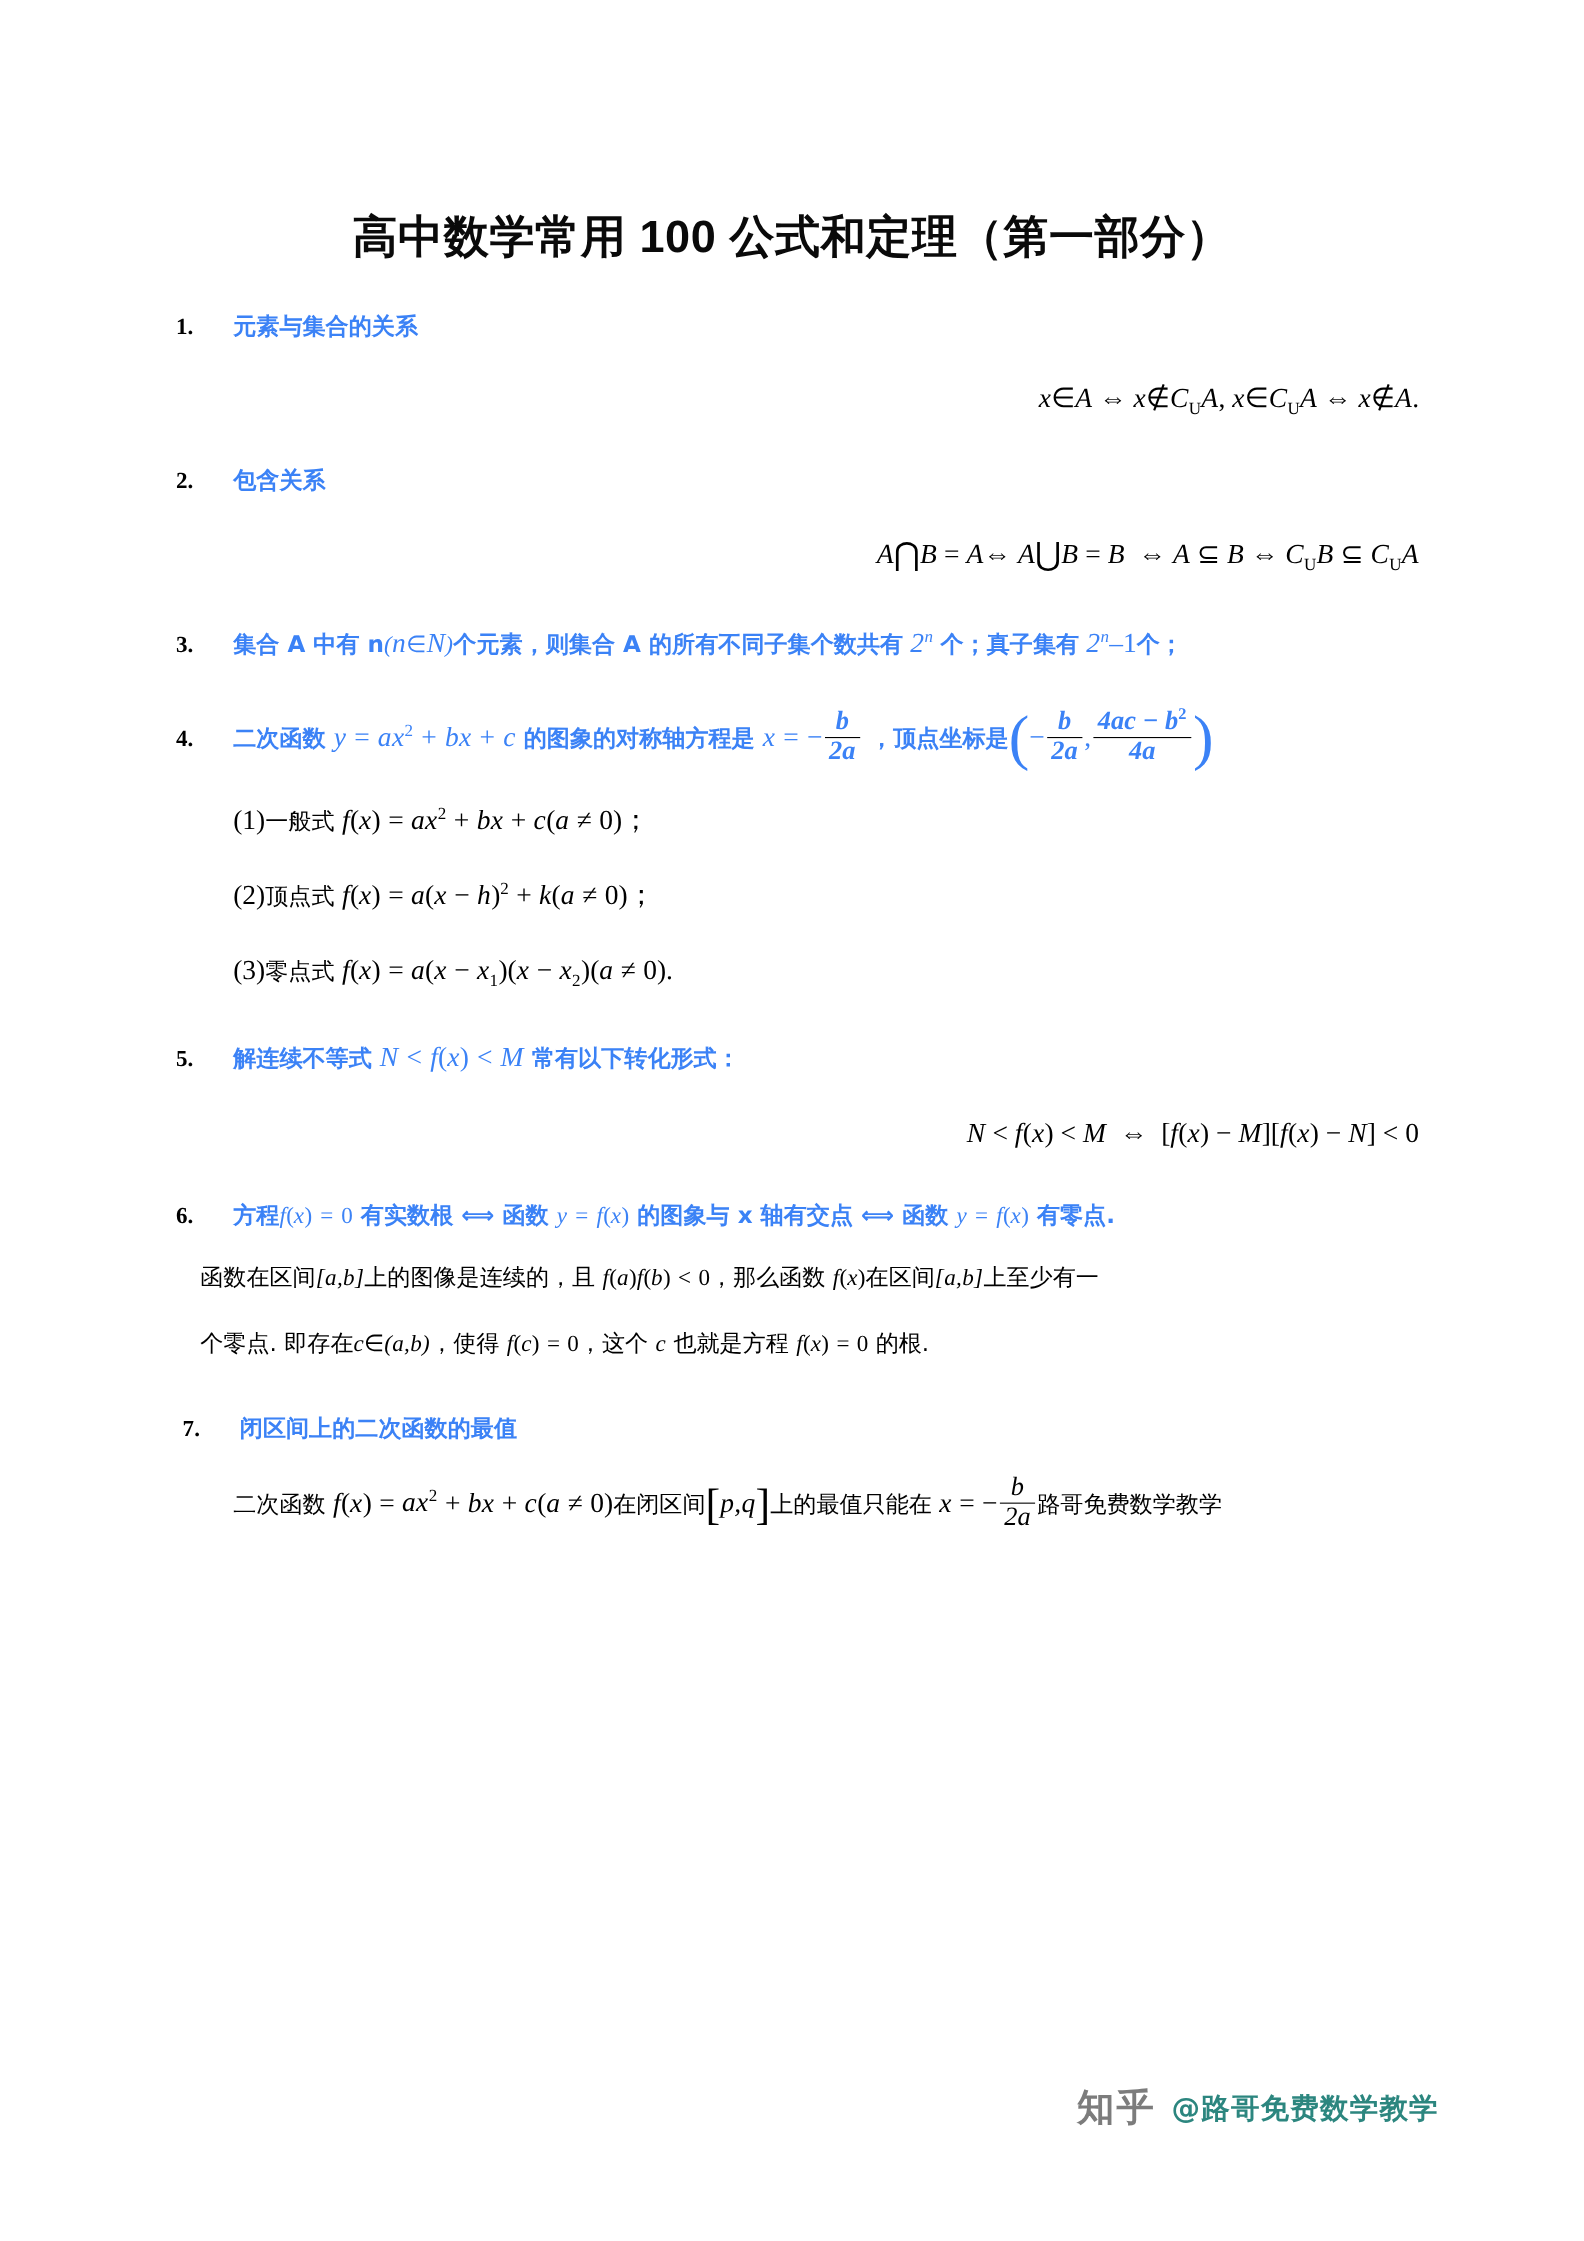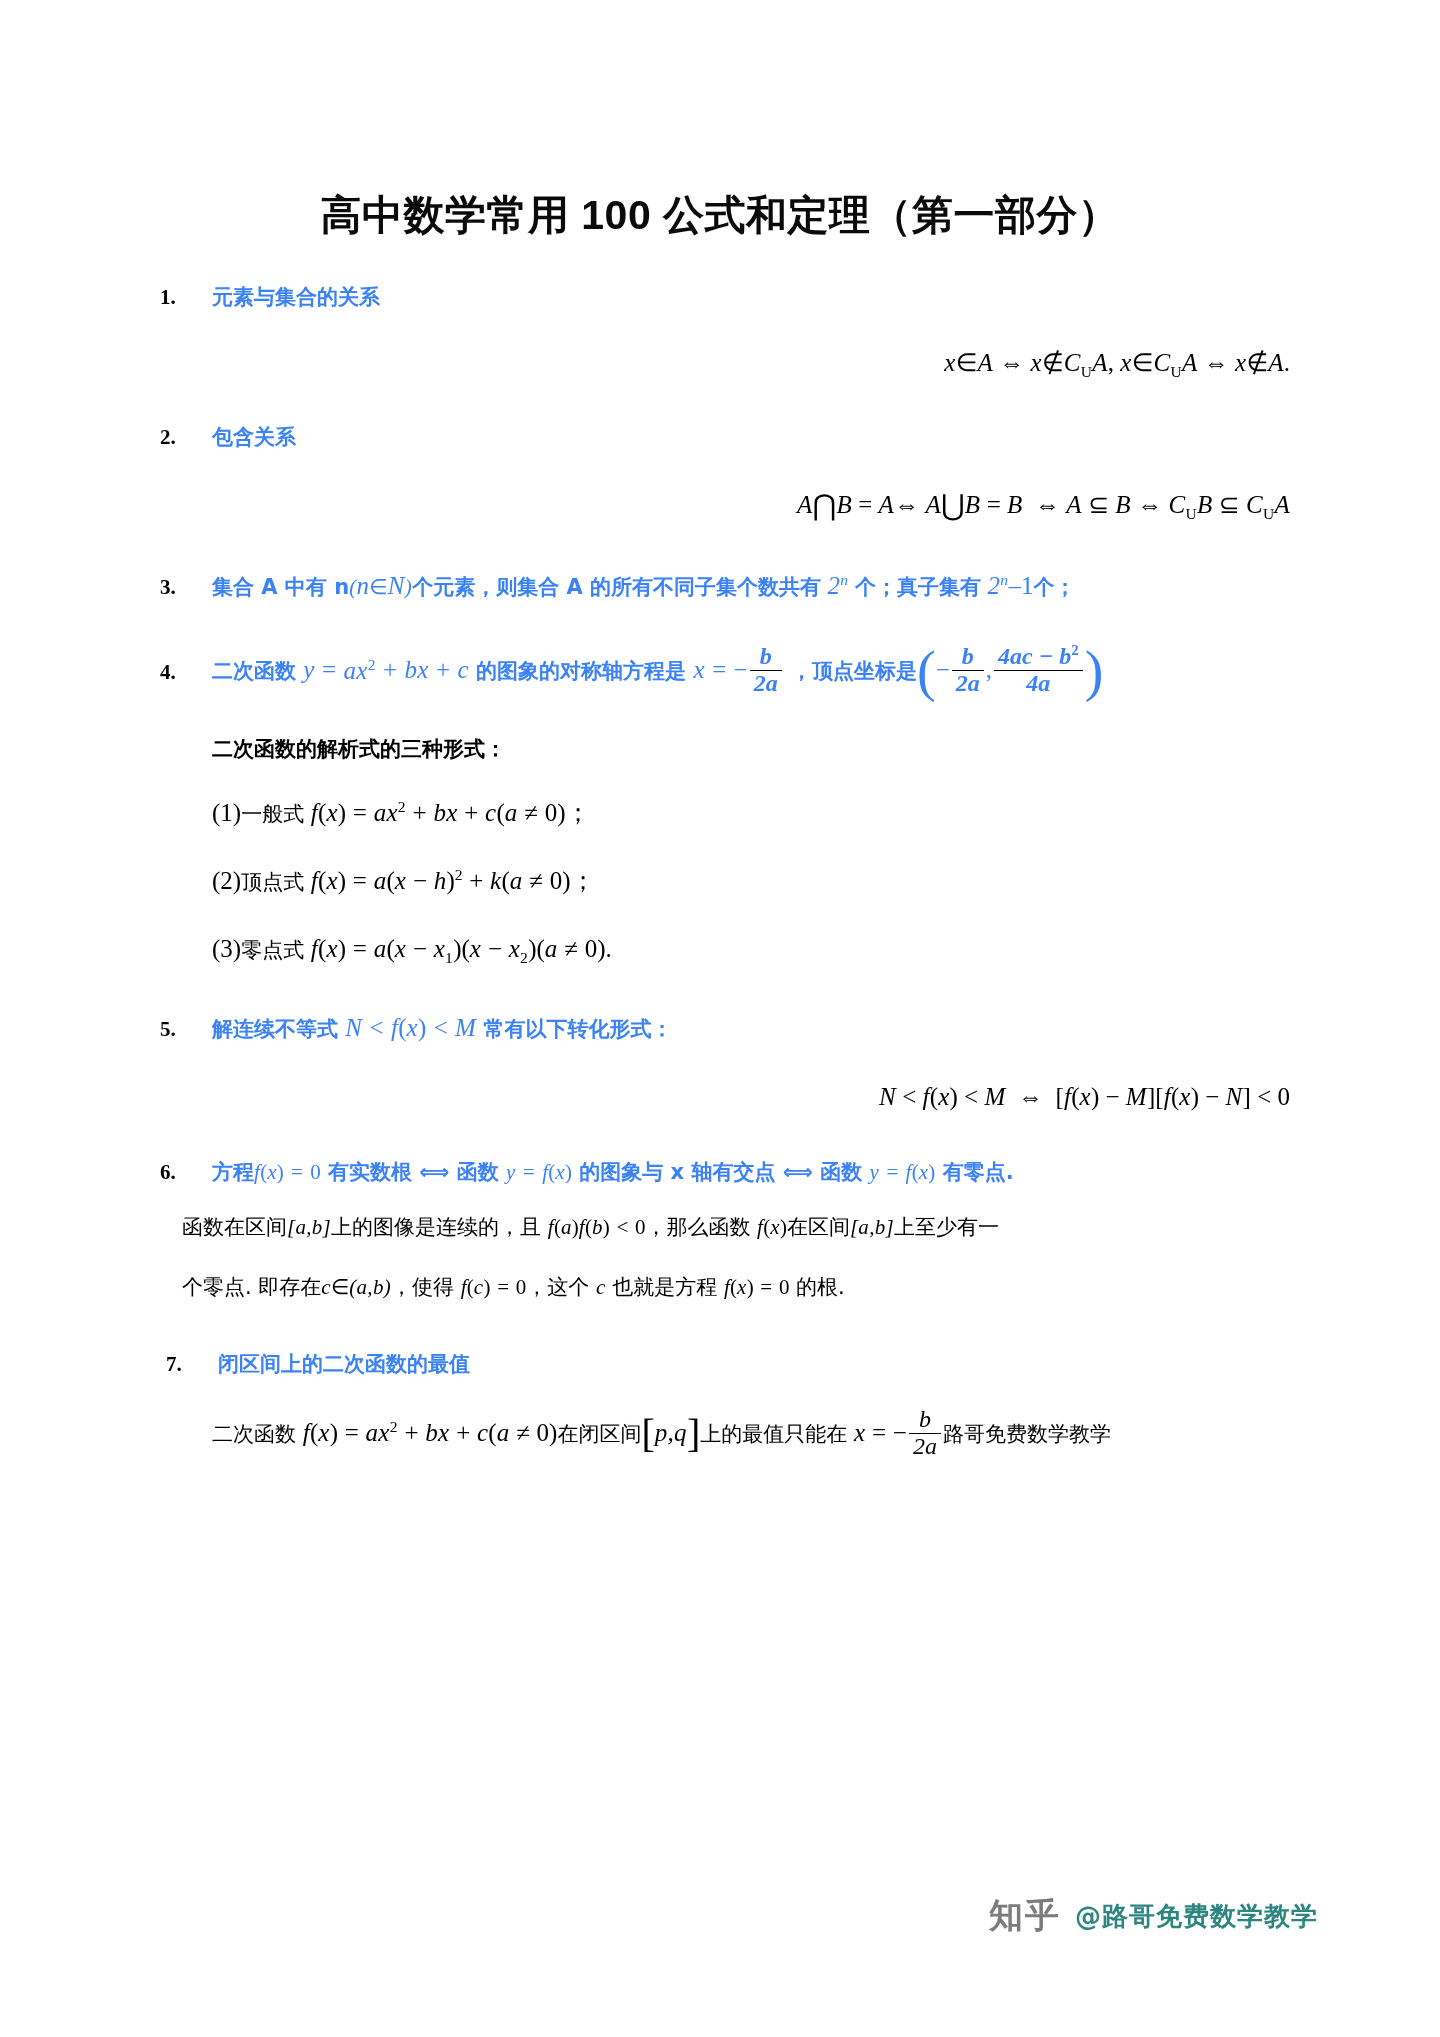--- a/index.html
+++ b/index.html
@@ -185,21 +185,21 @@
     font-family: "Liberation Serif", serif;
     font-style: normal;
     font-size: 29px;
     vertical-align: -2px;
   }
   .nowrapline { white-space: nowrap; }
 
   
   .watermark {
     position: absolute;
-    right: 122px;
+    right: 132px;
     bottom: 98px;
     display: flex;
     align-items: center;
     gap: 14px;
     color: #4a4a4a;
     font-family: "DejaVu Sans", sans-serif;
     opacity: 0.88;
   }
   .wm-logo {
     font-size: 34px;
@@ -259,21 +259,20 @@
         <div class="item-num">4.</div>
         <div class="item-body nowrapline">
           <span>二次函数</span>
           <span class="m">y</span> <span class="mop">=</span> <span class="m">ax<sup class="exn">2</sup></span> <span class="mop">+</span> <span class="m">bx</span> <span class="mop">+</span> <span class="m">c</span>
           <span>的图象的对称轴方程是</span>
           <span class="m">x</span> <span class="mop">=</span> <span class="mop">−</span><span class="frac"><span class="num">b</span><span class="den">2a</span></span>
           <span>，顶点坐标是</span><span class="paren">(</span><span class="mop">−</span><span class="frac"><span class="num">b</span><span class="den">2a</span></span><span class="mop">,</span><span class="frac"><span class="num">4ac − b<sup class="exn">2</sup></span><span class="den">4a</span></span><span class="paren">)</span>
         </div>
       </div>
 
-      <div class="subline">二次函数的解析式的三种形式：</div>
 
       <div class="formula-indent">
         <span class="mop">(1)</span><span>一般式</span>
         <span class="m">f</span><span class="mop">(</span><span class="m">x</span><span class="mop">)</span> <span class="mop">=</span> <span class="m">ax<sup class="exn">2</sup></span> <span class="mop">+</span> <span class="m">bx</span> <span class="mop">+</span> <span class="m">c</span><span class="mop">(</span><span class="m">a</span> <span class="mop">≠</span> <span class="mop">0)</span><span class="mop">；</span>
       </div>
       <div class="formula-indent">
         <span class="mop">(2)</span><span>顶点式</span>
         <span class="m">f</span><span class="mop">(</span><span class="m">x</span><span class="mop">)</span> <span class="mop">=</span> <span class="m">a</span><span class="mop">(</span><span class="m">x</span> <span class="mop">−</span> <span class="m">h</span><span class="mop">)<sup class="exn">2</sup></span> <span class="mop">+</span> <span class="m">k</span><span class="mop">(</span><span class="m">a</span> <span class="mop">≠</span> <span class="mop">0)</span><span class="mop">；</span>
       </div>
       <div class="formula-indent">

